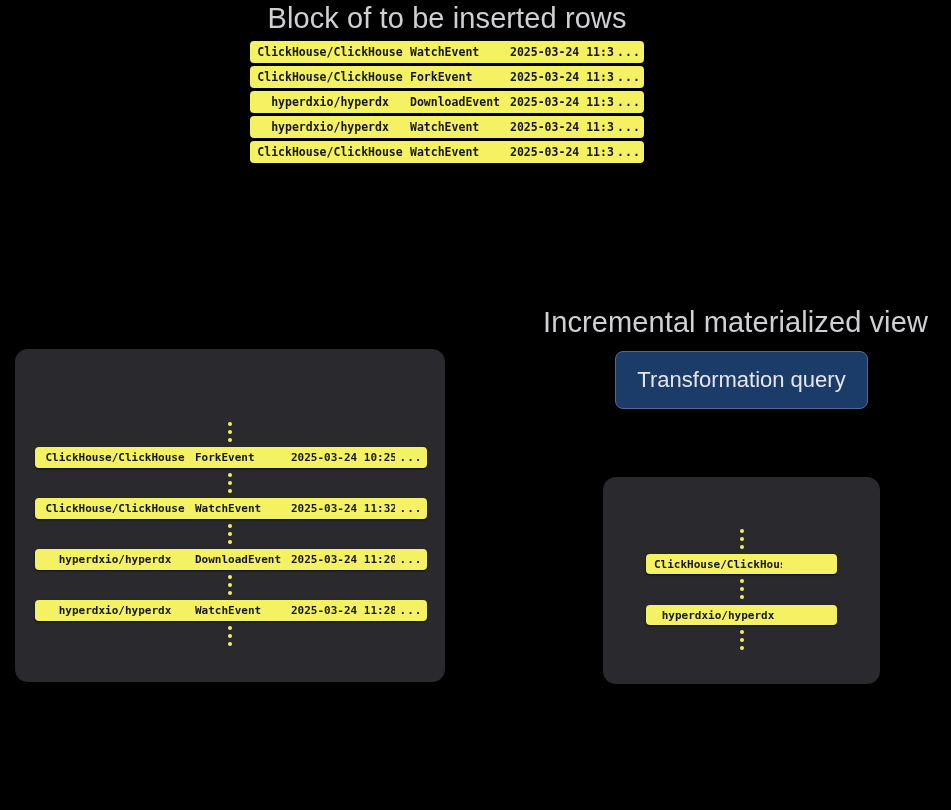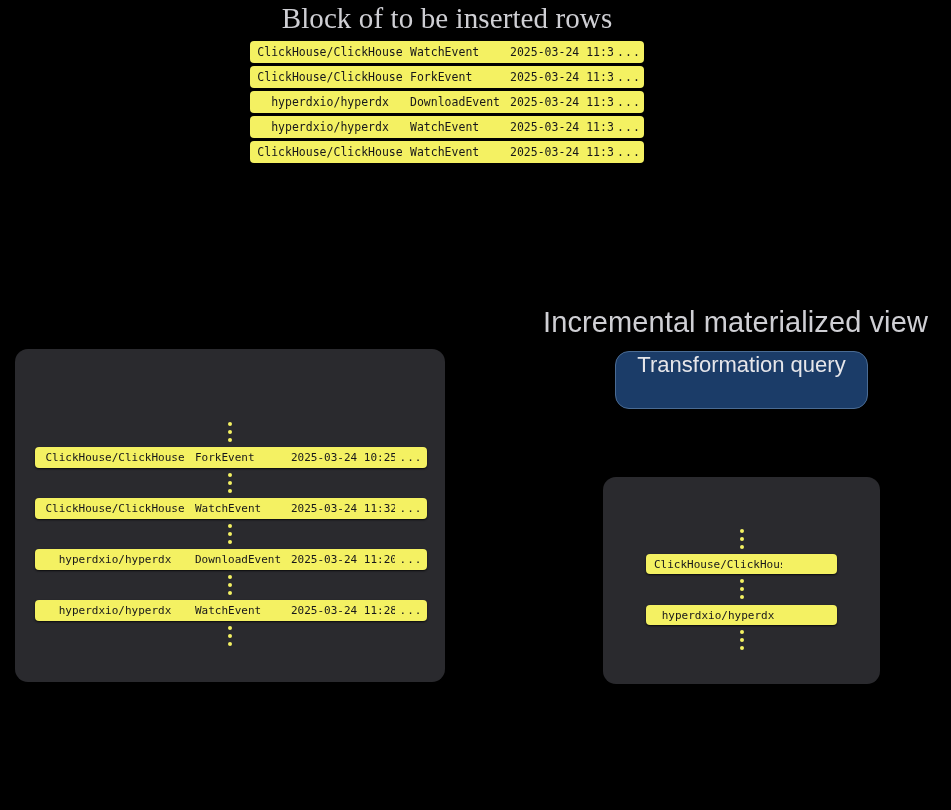--- a/index.html
+++ b/index.html
@@ -28,21 +28,21 @@
     text-align: center;
   }
 
   
   .row {
     position: absolute;
     background: #f4f162;
     color: #16161a;
     border-radius: 4px;
     font-family: "DejaVu Sans Mono", monospace;
-    font-weight: 400;
+    font-weight: 700;
     display: flex;
     align-items: center;
     box-shadow: 0 1px 2px rgba(0,0,0,0.75);
     overflow: hidden;
   }
   .row .cell {
     display: block;
     white-space: nowrap;
     overflow: hidden;
   }
@@ -122,35 +122,36 @@
   #mv-title { left: 520px; top: 306px; width: 431px; }
 
   #query-box {
     position: absolute;
     left: 615px;
     top: 351px;
     width: 253px;
     height: 58px;
     background: #1b3c68;
     border: 1px solid #4a6b93;
-    border-radius: 14px;
+    border-radius: 8px;
     display: flex;
+    align-items: center;
     justify-content: center;
     box-shadow: 0 2px 4px rgba(0,0,0,0.7);
   }
   #query-label {
     font-size: 22px;
     color: #e6e6ea;
     white-space: nowrap;
   }
 </style>
 </head>
 <body>
 
-<div class="heading" id="block-title" style="left:250px; top:2px; width:394px;font-family:Liberation Serif, serif;">Block of to be inserted rows</div>
+<div class="heading" id="block-title" style="left:250px; top:2px; width:394px;">Block of to be inserted rows</div>
 
 <div id="block-rows">
   <div class="row" style="top:41px;">
     <span class="cell repo">ClickHouse/ClickHouse</span>
     <span class="cell event">WatchEvent</span>
     <span class="cell ts">2025-03-24 11:35:40</span>
     <span class="cell ellip">...</span>
   </div>
   <div class="row" style="top:66px;">
     <span class="cell repo">ClickHouse/ClickHouse</span>

